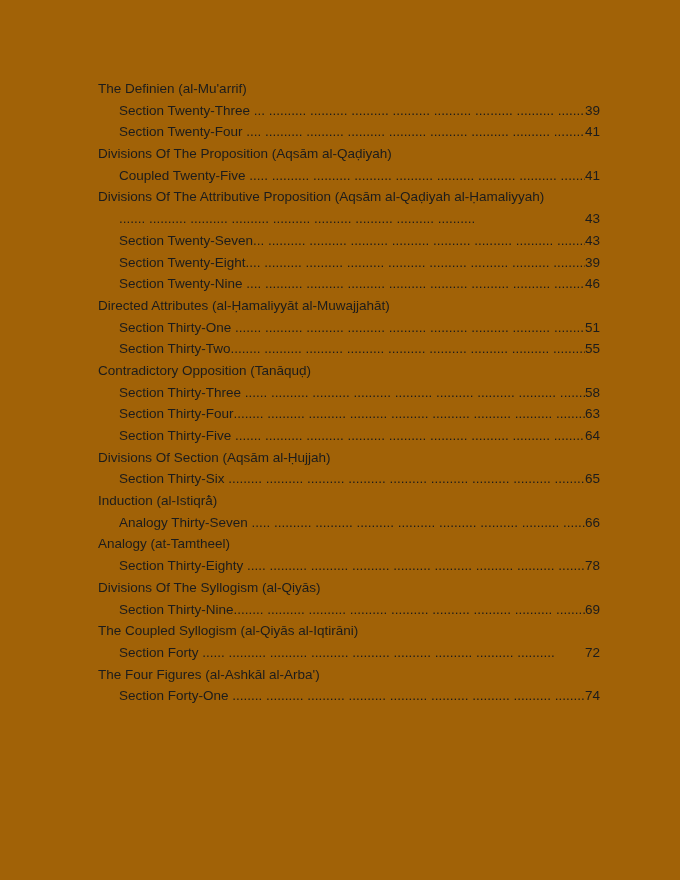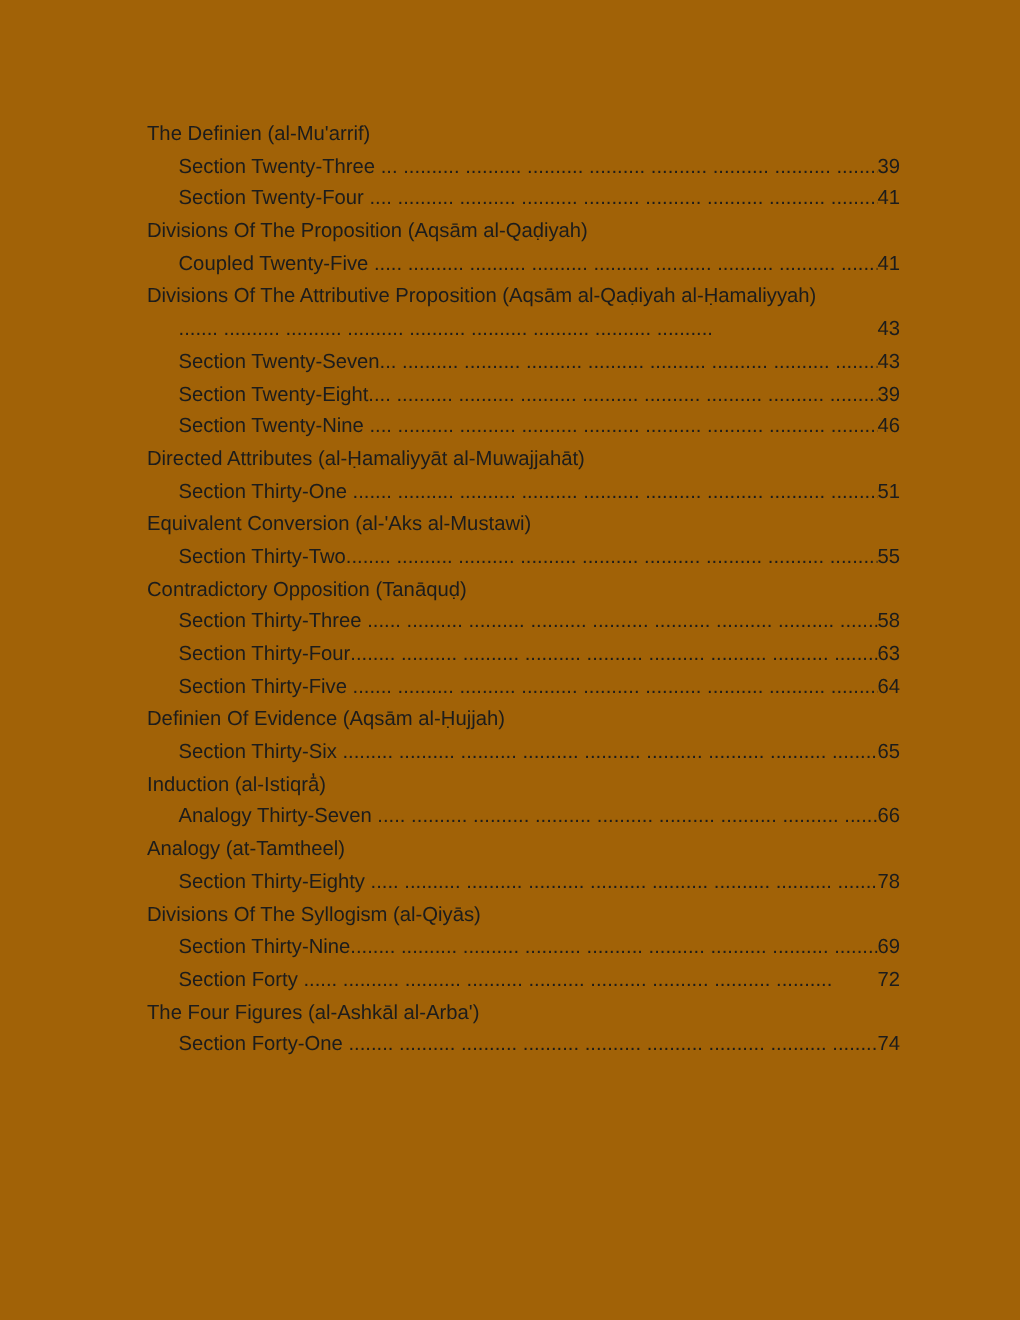--- a/index.html
+++ b/index.html
@@ -97,21 +97,20 @@
     <span class="label">Section Twenty-Nine</span>
     <span class="leader"> .... .......... .......... .......... .......... .......... .......... .......... ..........</span>
     <span class="pagenum">46</span>
   </div>
       <div class="toc-heading">Directed Attributes (al-Ḥamaliyyāt al-Muwajjahāt)</div>
       <div class="toc-entry">
     <span class="label">Section Thirty-One</span>
     <span class="leader"> ....... .......... .......... .......... .......... .......... .......... .......... ..........</span>
     <span class="pagenum">51</span>
   </div>
-      <div class="toc-heading">Equivalent Conversion (al-'Aks al-Mustawi)</div>
       <div class="toc-entry">
     <span class="label">Section Thirty-Two</span>
     <span class="leader">........ .......... .......... .......... .......... .......... .......... .......... ..........</span>
     <span class="pagenum">55</span>
   </div>
       <div class="toc-heading">Contradictory Opposition (Tanāquḍ)</div>
       <div class="toc-entry">
     <span class="label">Section Thirty-Three</span>
     <span class="leader"> ...... .......... .......... .......... .......... .......... .......... .......... ..........</span>
     <span class="pagenum">58</span>
@@ -119,21 +118,21 @@
       <div class="toc-entry">
     <span class="label">Section Thirty-Four</span>
     <span class="leader">........ .......... .......... .......... .......... .......... .......... .......... ..........</span>
     <span class="pagenum">63</span>
   </div>
       <div class="toc-entry">
     <span class="label">Section Thirty-Five</span>
     <span class="leader"> ....... .......... .......... .......... .......... .......... .......... .......... ..........</span>
     <span class="pagenum">64</span>
   </div>
-      <div class="toc-heading">Definien Of Evidence (Aqsām al-Ḥujjah)</div>
+      <div class="toc-heading">Divisions Of Section (Aqsām al-Ḥujjah)</div>
       <div class="toc-entry">
     <span class="label">Section Thirty-Six</span>
     <span class="leader"> ......... .......... .......... .......... .......... .......... .......... .......... ..........</span>
     <span class="pagenum">65</span>
   </div>
       <div class="toc-heading">Induction (al-Istiqrā̓)</div>
       <div class="toc-entry">
     <span class="label">Analogy Thirty-Seven</span>
     <span class="leader"> ..... .......... .......... .......... .......... .......... .......... .......... ..........</span>
     <span class="pagenum">66</span>
@@ -143,20 +142,21 @@
     <span class="label">Section Thirty-Eighty</span>
     <span class="leader"> ..... .......... .......... .......... .......... .......... .......... .......... ..........</span>
     <span class="pagenum">78</span>
   </div>
       <div class="toc-heading">Divisions Of The Syllogism (al-Qiyās)</div>
       <div class="toc-entry">
     <span class="label">Section Thirty-Nine</span>
     <span class="leader">........ .......... .......... .......... .......... .......... .......... .......... ..........</span>
     <span class="pagenum">69</span>
   </div>
+      <div class="toc-heading">The Coupled Syllogism (al-Qiyās al-Iqtirāni)</div>
       <div class="toc-entry">
     <span class="label">Section Forty</span>
     <span class="leader"> ...... .......... .......... .......... .......... .......... .......... .......... ..........</span>
     <span class="pagenum">72</span>
   </div>
       <div class="toc-heading">The Four Figures (al-Ashkāl al-Arba')</div>
       <div class="toc-entry">
     <span class="label">Section Forty-One</span>
     <span class="leader"> ........ .......... .......... .......... .......... .......... .......... .......... ..........</span>
     <span class="pagenum">74</span>

